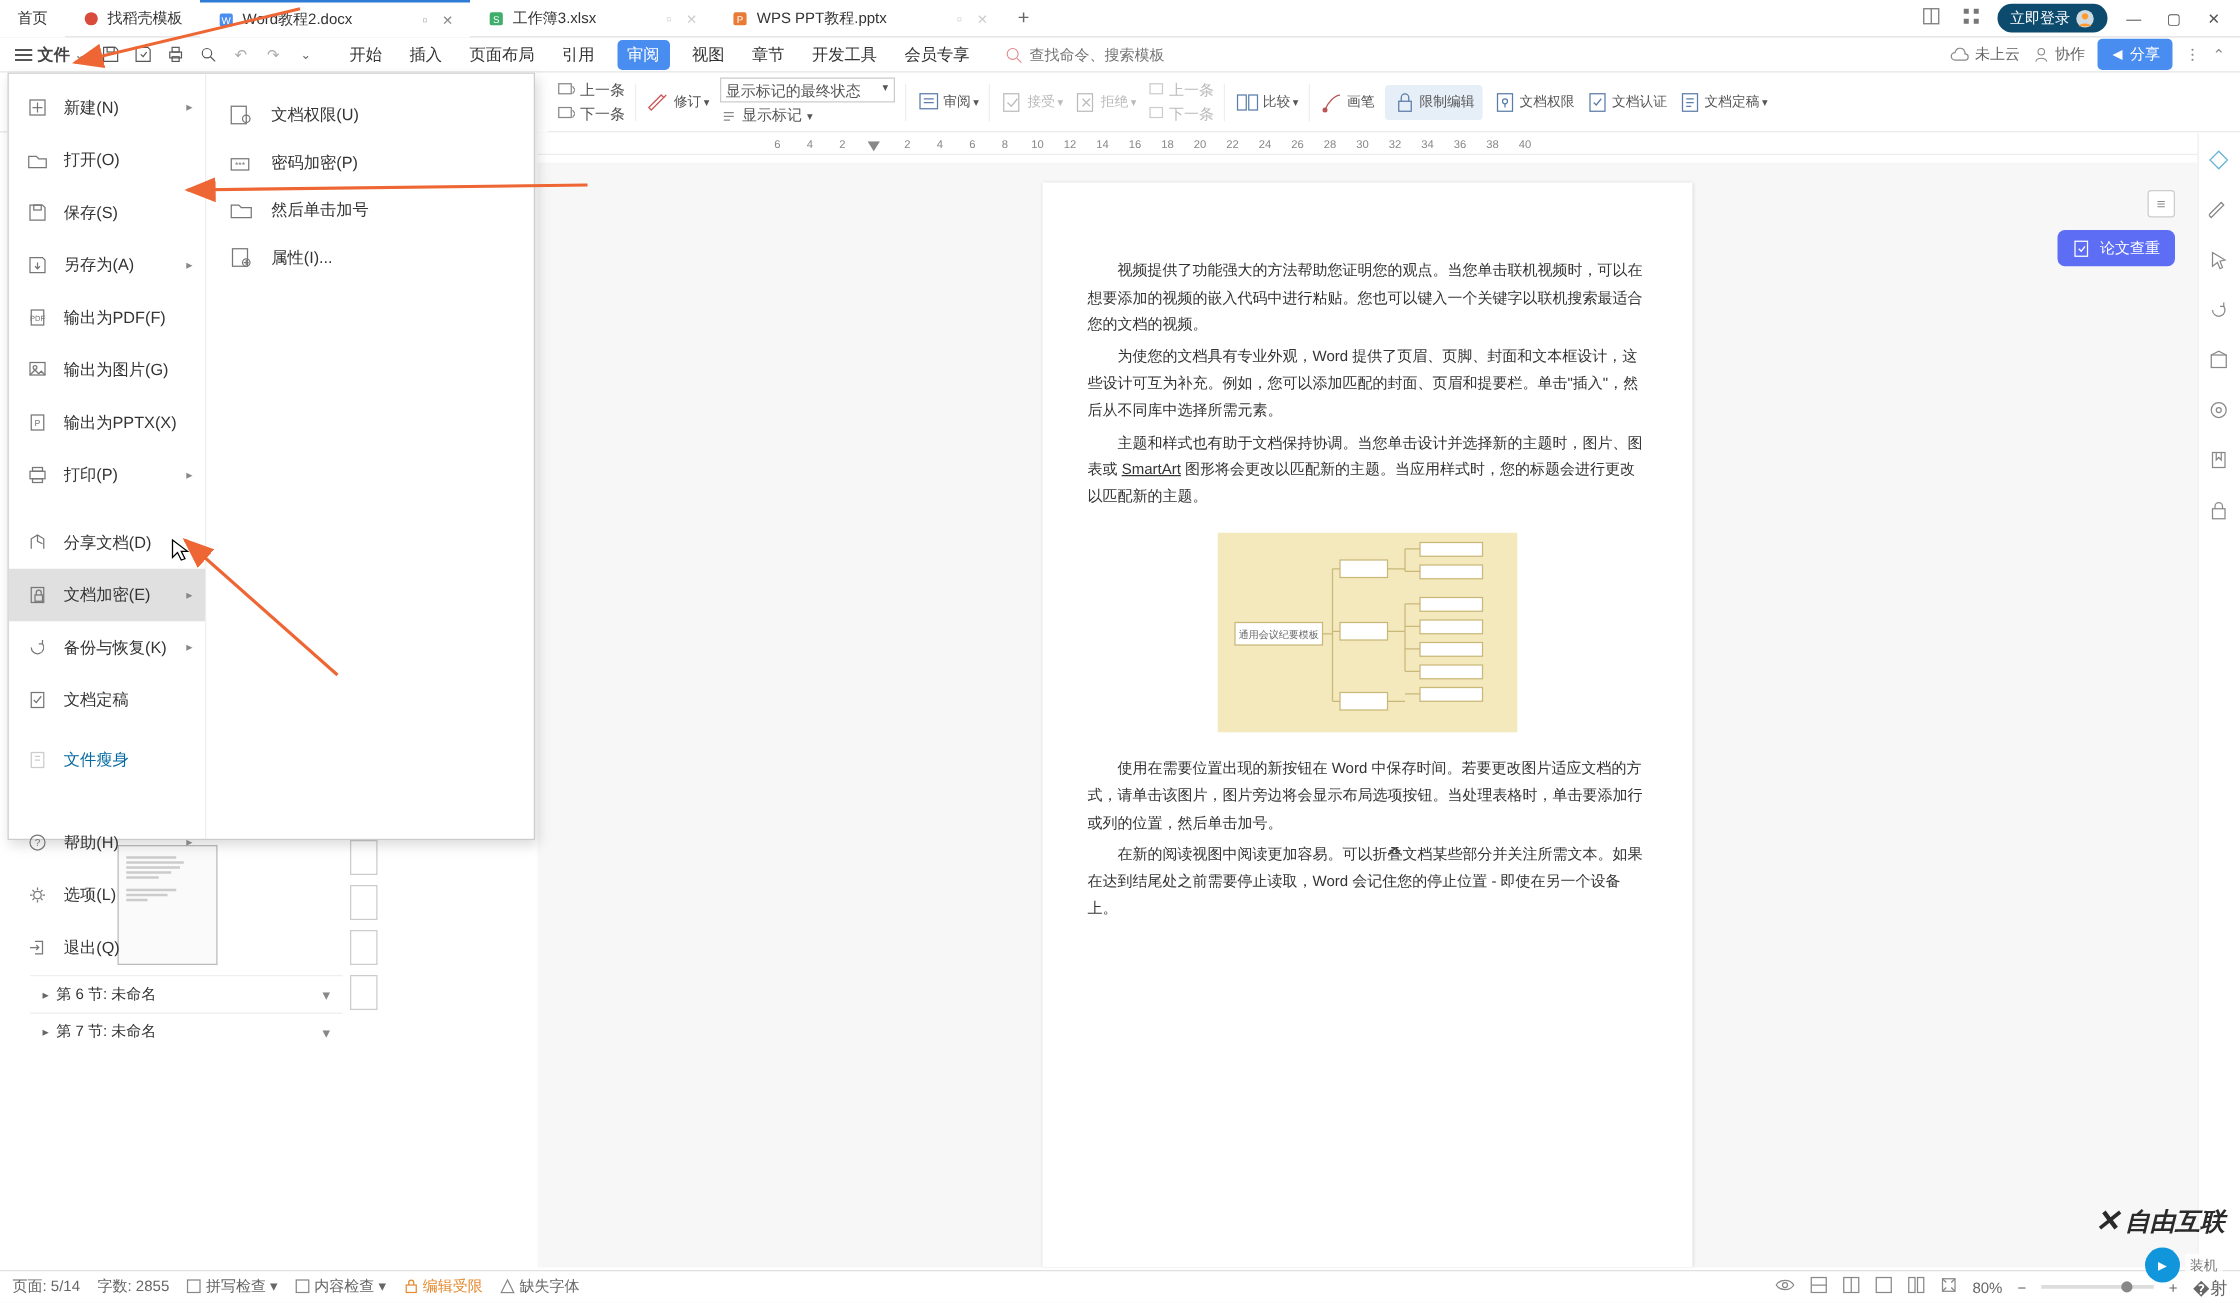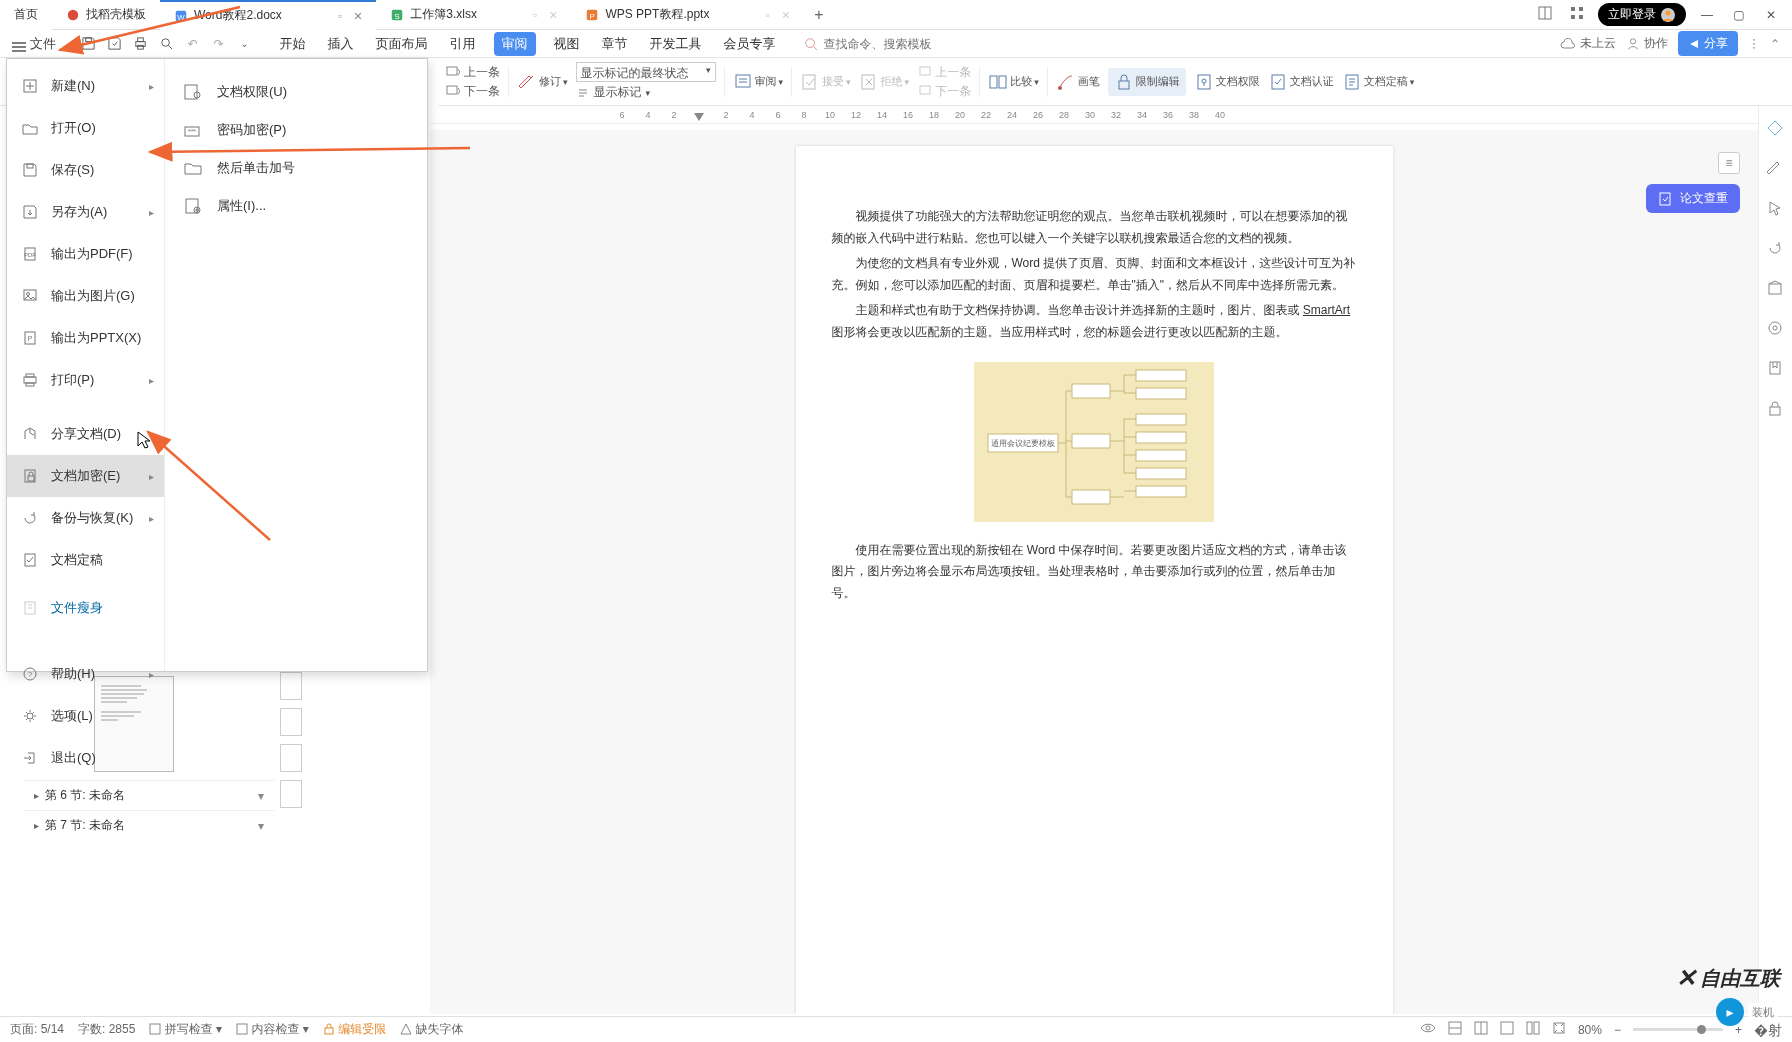--- a/index.html
+++ b/index.html
@@ -7,26 +7,26 @@
 
 
 .titlebar { height: 30px; background: #fff; display: flex; align-items: center; border-bottom: 1px solid #e0e0e0; }
 .tab { height: 30px; display: flex; align-items: center; padding: 0 14px; gap: 6px; position: relative; font-size: 12px; color: #333; }
 .tab.home { background: #fff; }
 .tab.active { background: #fff; border-top: 2px solid #2e7cd6; }
 .tab .close { color: #888; font-size: 14px; margin-left: 6px; }
 .tab .icon-box { width: 14px; height: 14px; display: inline-flex; align-items: center; justify-content: center; }
 .tab-add { width: 30px; text-align: center; color: #666; font-size: 16px; }
 .win-controls { margin-left: auto; display: flex; align-items: center; gap: 10px; padding-right: 10px; }
-.login-btn { background: #000000; color: #fff; border-radius: 12px; padding: 3px 10px; display: flex; align-items: center; gap: 4px; font-size: 12px; }
+.login-btn { background: #0c4a6e; color: #fff; border-radius: 12px; padding: 3px 10px; display: flex; align-items: center; gap: 4px; font-size: 12px; }
 .win-controls .wc { width: 22px; text-align: center; color: #555; font-size: 12px; }
 
 
 .menubar { height: 28px; display: flex; align-items: center; border-bottom: 1px solid #e5e5e5; padding: 0 6px; gap: 6px; position: relative; }
-.file-btn { display: flex; align-items: flex-end; gap: 4px; padding: 2px 6px; font-size: 13px; color: #444; }
+.file-btn { display: flex; align-items: center; gap: 4px; padding: 2px 6px; font-size: 13px; color: #444; font-weight: bold; }
 .qat { display: flex; align-items: center; gap: 8px; color: #555; }
 .qat .qi { width: 18px; height: 18px; display: inline-flex; align-items: center; justify-content: center; color: #666; }
 .menutabs { display: flex; align-items: center; gap: 14px; margin-left: 16px; font-size: 13px; }
 .menutabs .mt { color: #333; padding: 4px 4px; }
 .menutabs .mt.active { background: #4a8df0; color: #fff; border-radius: 4px; padding: 3px 8px; }
 .search-area { margin-left: 18px; display: flex; align-items: flex-end; gap: 6px; color: #bbb; }
 .search-area input { border: none; outline: none; font-size: 12px; width: 160px; color: #888; }
 .right-tools { margin-left: auto; display: flex; align-items: center; gap: 10px; padding-right: 6px; }
 .share-btn { background: #4a8df0; color: #fff; border-radius: 4px; padding: 4px 10px; display: flex; align-items: center; gap: 4px; }
 .rt-item { color: #666; display: flex; align-items: center; gap: 4px; }
@@ -54,21 +54,21 @@
 .fp-right .title { font-size: 13px; color: #333; padding: 4px 6px 12px; }
 .fp-sub { display: flex; align-items: center; gap: 14px; padding: 10px 6px; font-size: 13px; color: #333; }
 .fp-sub .ico { width: 20px; height: 18px; display: inline-flex; align-items: center; justify-content: center; color: #666; }
 
 
 .ruler { position: absolute; left: 430px; right: 32px; top: 106px; height: 18px; display: flex; align-items: center; font-size: 9px; color: #888; padding-left: 180px; gap: 2px; border-bottom: 1px solid #eee; background: #fff; }
 .ruler .tick { width: 24px; text-align: center; }
 
 
 .doc-area { position: absolute; left: 430px; top: 130px; right: 34px; bottom: 28px; background: #f7f7f7; overflow: hidden; display:flex; justify-content:center; }
-.page { width: 597px; background: #fff; margin-top: 16px; box-shadow: 0 0 3px rgba(0,0,0,.15); padding: 60px 36px 40px; font-size: 12px; line-height: 1.8; color: #333; }
+.page { width: 520px; background: #fff; margin-top: 16px; box-shadow: 0 0 3px rgba(0,0,0,.15); padding: 60px 36px 40px; font-size: 12px; line-height: 1.8; color: #333; }
 .page p { text-indent: 2em; margin-bottom: 4px; }
 .diagram { width: 240px; height: 160px; margin: 18px auto; }
 .page .link { color: #333; text-decoration: underline; }
 
 
 .check-pill { position: absolute; right: 52px; top: 184px; background: #5d6ef5; color: #fff; border-radius: 6px; padding: 6px 12px; font-size: 12px; display: flex; align-items: center; gap: 6px; }
 .square-pill { position: absolute; right: 52px; top: 152px; width: 22px; height: 22px; border: 1px solid #ccc; border-radius: 3px; display:flex; align-items:center; justify-content:center; color:#888; background:#fff; }
 .sidebar { position: absolute; right: 0; top: 106px; bottom: 28px; width: 34px; background: #fff; border-left: 1px solid #eee; display: flex; flex-direction: column; align-items: center; gap: 22px; padding-top: 14px; color: #888; }
 .sidebar .si { width: 18px; height: 18px; }
 
@@ -461,20 +461,21 @@
         <rect x="162" y="106" width="50" height="11" fill="#fff" stroke="#c9b878"></rect>
         <rect x="162" y="124" width="50" height="11" fill="#fff" stroke="#c9b878"></rect>
 
         <path d="M84 81 H92 M92 29 V135 M92 29 H98 M92 79 H98 M92 135 H98" fill="none" stroke="#c9b878"></path>
         <path d="M136 29 H150 M150 13 V31 M150 13 H162 M150 31 H162" fill="none" stroke="#c9b878"></path>
         <path d="M136 79 H150 M150 57 V111 M150 57 H162 M150 75 H162 M150 93 H162 M150 111 H162" fill="none" stroke="#c9b878"></path>
         <path d="M136 135 H150 M150 129 H162" fill="none" stroke="#c9b878"></path>
       </svg>
     </div>
     <p>使用在需要位置出现的新按钮在 Word 中保存时间。若要更改图片适应文档的方式，请单击该图片，图片旁边将会显示布局选项按钮。当处理表格时，单击要添加行或列的位置，然后单击加号。</p>
+    <p>在新的阅读视图中阅读更加容易。可以折叠文档某些部分并关注所需文本。如果在达到结尾处之前需要停止读取，Word 会记住您的停止位置 - 即使在另一个设备上。</p>
   </div>
 </div>
 
 <div class="square-pill">≡</div>
 <div class="check-pill">
   <svg width="16" height="16" viewBox="0 0 16 16">
       <rect x="2" y="2" width="10" height="12" fill="none" stroke="#fff"></rect>
       <path d="M5 8l2 2 3-4" stroke="#fff" fill="none"></path>
     </svg>
   <span>论文查重</span>

